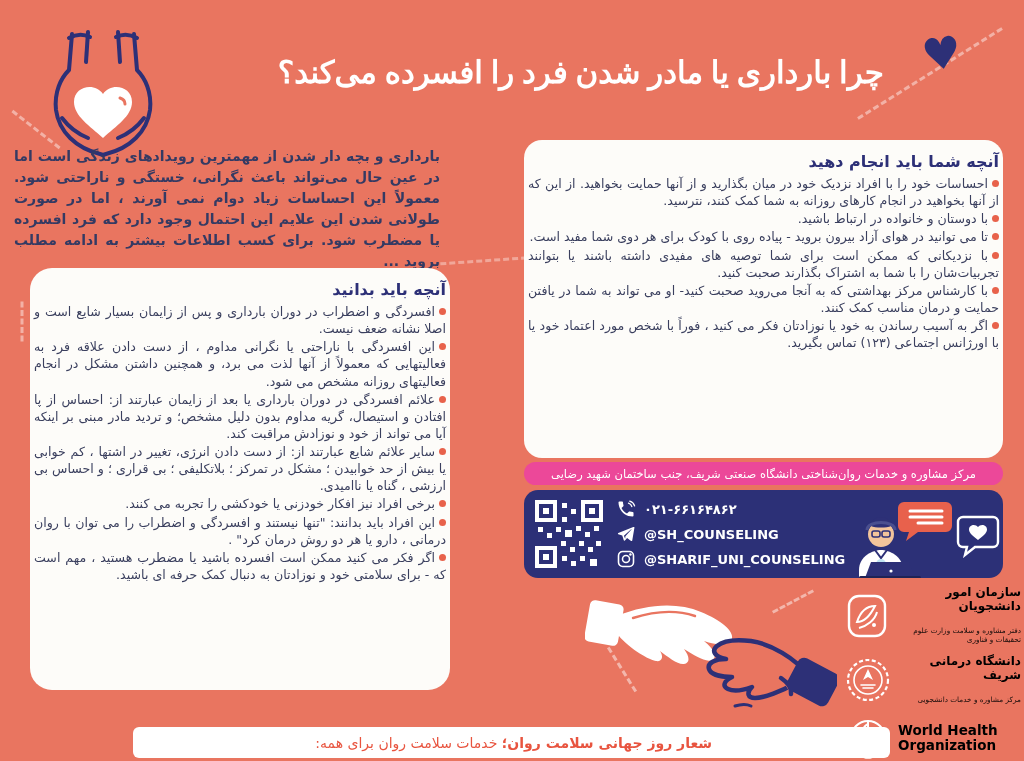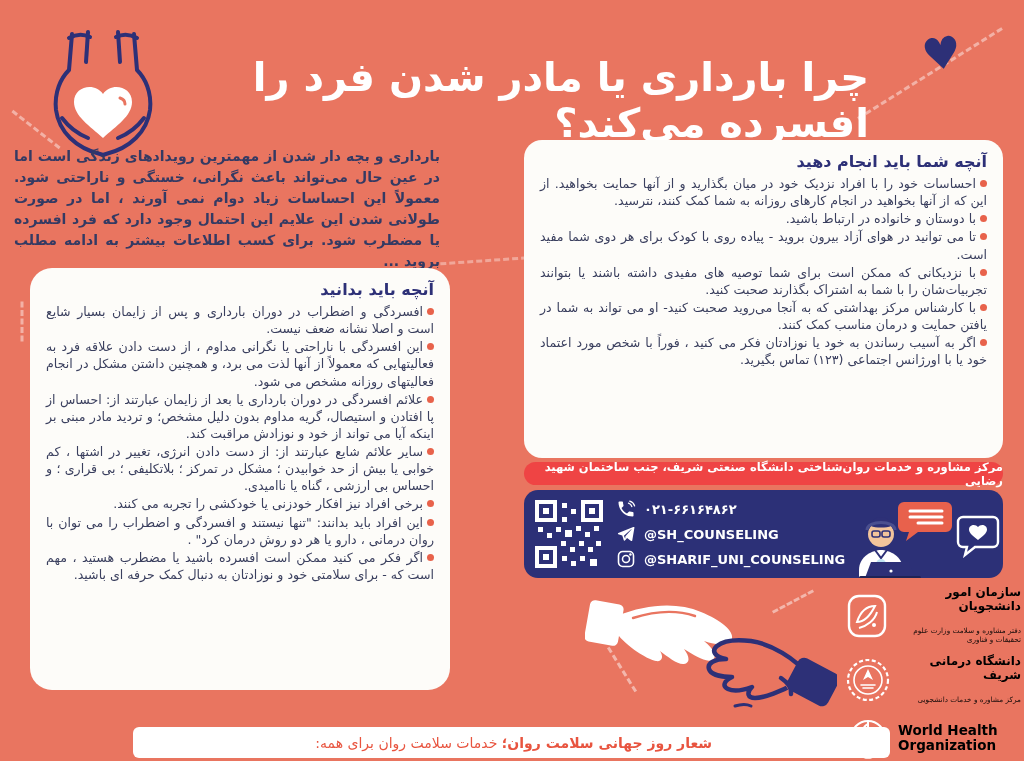--- a/index.html
+++ b/index.html
@@ -13,57 +13,57 @@
   .dash.d1{width:170px; left:845px; top:72px; transform:rotate(-32deg);}
   .dash.d2{width:240px; left:440px; top:254px; transform:rotate(-4deg); border-top-color:rgba(255,255,255,.45);}
   .dash.d3{width:60px; left:6px; top:128px; transform:rotate(38deg);}
   .dash.d4{width:52px; left:596px; top:668px; transform:rotate(58deg); border-top-color:rgba(255,255,255,.6);}
   .dash.d5{width:46px; left:770px; top:600px; transform:rotate(-28deg); border-top-color:rgba(255,255,255,.6);}
   .dash.d6{width:40px; left:2px; top:320px; transform:rotate(90deg);}
 
   
   .hands{position:absolute; left:28px; top:22px; width:150px; height:142px;}
   .title{
-    position:absolute; top:54px; right:155px; width:716px;
-    color:#FFFFFF; font-weight:bold; font-size:40px; text-align:right; letter-spacing:-.5px;
+    position:absolute; top:54px; right:140px; width:716px;
+    color:#FFFFFF; font-weight:bold; font-size:31px; text-align:right; letter-spacing:-.5px;font-family:Liberation Serif, serif;
   }
   .corner-heart{position:absolute; left:922px; top:28px; font-size:44px; color:#2D3077; transform:rotate(-8deg);}
 
   
   .intro{
     position:absolute; right:584px; left:14px; top:146px;
     color:#343A63; font-weight:bold; font-size:14px; line-height:1.5;
     text-align:justify;
   }
 
   
   .box{
     position:absolute; background:#FDFCF9; border-radius:22px;
-    padding:12px 16px 10px; box-sizing:border-box; overflow:hidden;
+    padding:12px 4px 10px; box-sizing:border-box; overflow:hidden;
   }
   .box h2{
     margin:0 0 4px; color:#2D3077; font-size:16px; font-weight:bold;
   }
   .box ul{list-style:none; margin:0; padding:0;}
   .box li{
     color:#3A3F5E; font-size:12.6px; font-weight:500; line-height:1.36;
     text-align:justify; margin:0 0 1px;
   }
   .box .dot{
     display:inline-block; width:7px; height:7px; border-radius:50%;
     background:#E8624B; margin-left:4px; vertical-align:1px;
   }
   .box.know{left:30px; top:268px; width:420px; height:422px;}
   .box.do{left:524px; top:140px; width:479px; height:318px; border-radius:18px;}
 
   
   .pill{
     position:absolute; left:524px; top:462px; width:479px; height:23px;
-    background:#ef4444; border-radius:12px; color:#fff;
-    font-size:11.5px; font-weight:bold; display:flex; align-items:center; justify-content:center;
+    background:#ec4899; border-radius:12px; color:#fff;
+    font-size:11.5px; font-weight:normal; display:flex; align-items:center; justify-content:center;
     box-sizing:border-box;
   }
 
   
   .contact{
     position:absolute; left:524px; top:490px; width:479px; height:88px;
     background:#2C3077; border-radius:14px; box-sizing:border-box;
     direction:ltr; padding:9px 10px; display:flex; gap:12px; align-items:center;
   }
   .contact .rows{display:flex; flex-direction:column; justify-content:space-between; height:70px; padding:2px 0;}

